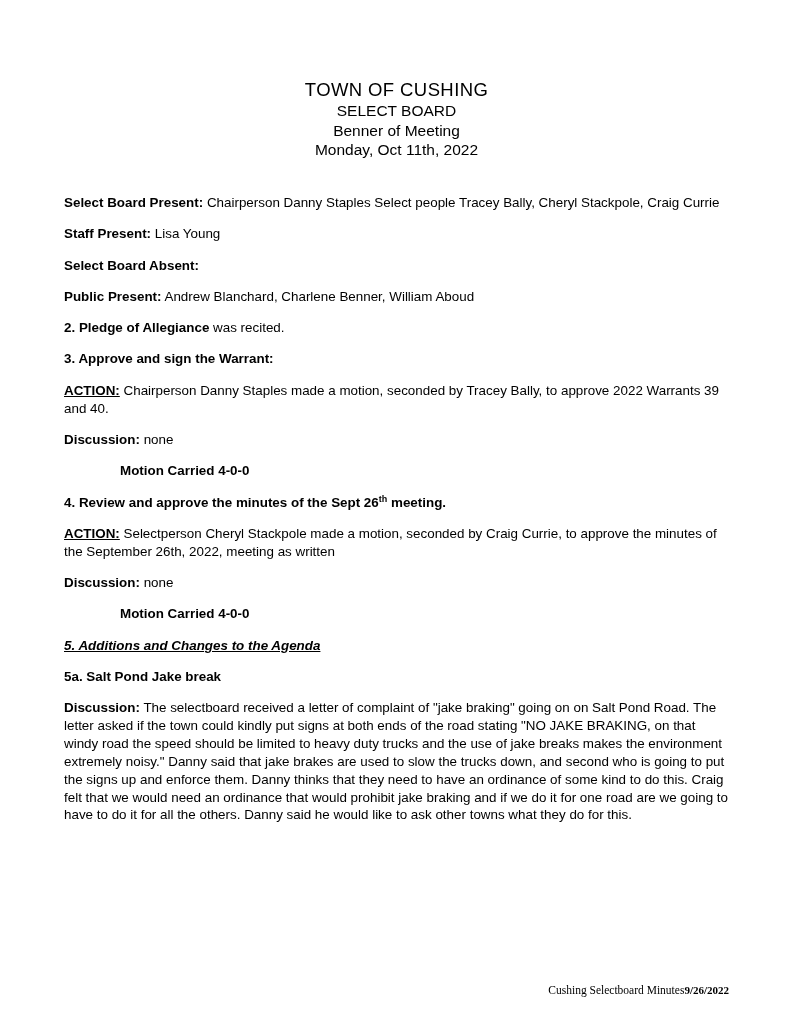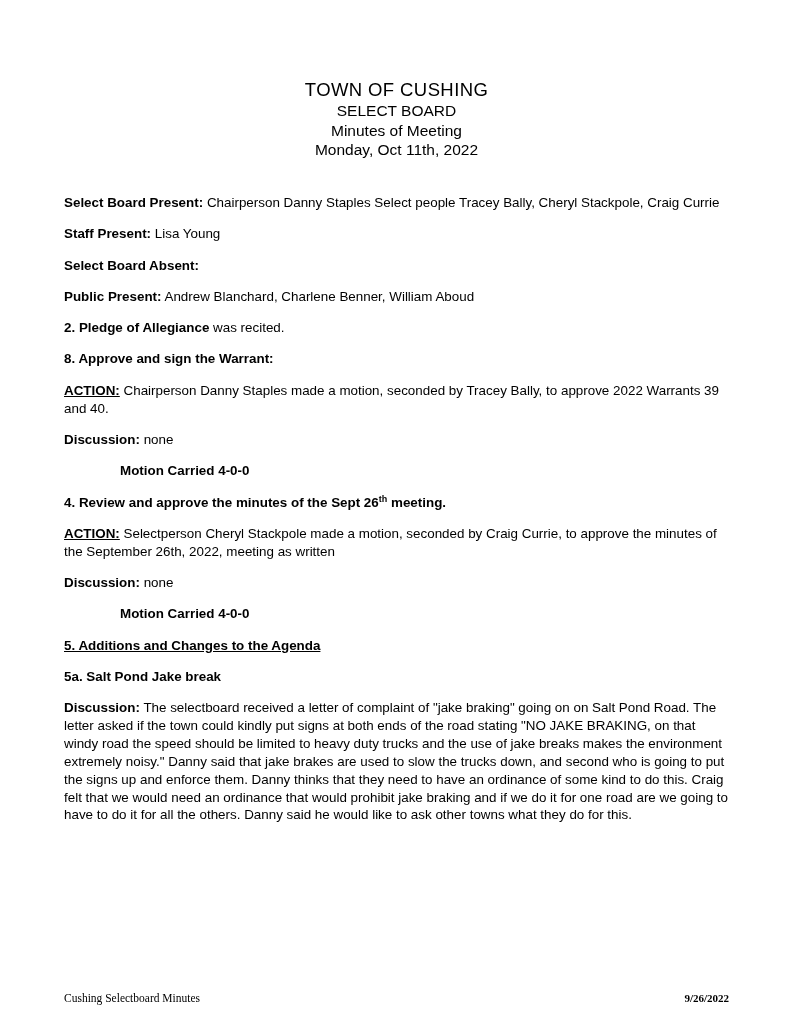--- a/index.html
+++ b/index.html
@@ -49,20 +49,21 @@
     text-decoration: underline;
     font-weight: bold;
   }
   .indent {
     margin-left: 56px;
     font-weight: bold;
   }
   .section-head {
     font-weight: bold;
     text-decoration: underline;
+    font-style: italic;
   }
   .sub-head {
     font-weight: bold;
   }
   sup {
     font-size: 9px;
     vertical-align: super;
     line-height: 0;
   }
   .page-number {
@@ -71,60 +72,60 @@
     right: 0;
     bottom: 52px;
     text-align: center;
     font-family: "Liberation Serif", serif;
     font-size: 15px;
   }
   .footer {
     position: absolute;
     left: 64px;
     right: 62px;
-    bottom: 20px;
+    bottom: 28px;
     display: flex;
-    justify-content: space-between;
+    justify-content: flex-end;
     align-items: baseline;
     font-family: "Liberation Serif", serif;
   }
   .footer-left {
     font-size: 11.5px;
   }
   .footer-right {
     font-size: 11px;
     font-weight: bold;
   }
 </style>
 </head>
 <body>
 
 <div class="page">
 
   <div class="header-block">
     <div class="h-main">TOWN OF CUSHING</div>
     <div class="h-sub">SELECT BOARD</div>
-    <div class="h-sub">Minutes of Meeting</div>
+    <div class="h-sub">Benner of Meeting</div>
     <div class="h-sub">Monday, Oct 11th, 2022</div>
   </div>
 
   <div class="body-block">
 
     <p class="para"><span class="lbl">Select Board Present:</span><span> Chairperson Danny Staples Select people Tracey Bally, Cheryl Stackpole, Craig Currie</span></p>
 
     <p class="para"><span class="lbl">Staff Present:</span><span> Lisa Young</span></p>
 
     <p class="para"><span class="lbl">Select Board Absent:</span><span></span></p>
 
     <p class="para"><span class="lbl">Public Present:</span><span>  Andrew Blanchard, Charlene Benner, William Aboud</span></p>
 
 
     <p class="para"><span class="lbl">2. Pledge of Allegiance</span><span> was recited.</span></p>
 
-    <p class="para"><span class="sub-head">8. Approve and sign the Warrant:</span></p>
+    <p class="para"><span class="sub-head">3. Approve and sign the Warrant:</span></p>
 
     <p class="para"><span class="u">ACTION:</span><span>  Chairperson Danny Staples made a motion, seconded by Tracey Bally, to approve 2022 Warrants 39 and 40.</span></p>
 
     <p class="para"><span class="lbl">Discussion:</span><span> none</span></p>
 
     <p class="para indent">Motion Carried 4-0-0</p>
 
     <p class="para"><span class="sub-head"><span>4. Review and approve the minutes of the Sept 26</span><sup>th</sup><span> meeting.</span></span></p>
 
     <p class="para"><span class="u">ACTION:</span><span>  Selectperson Cheryl Stackpole made a motion, seconded by Craig Currie, to approve the minutes of the September 26th, 2022, meeting as written</span></p>

